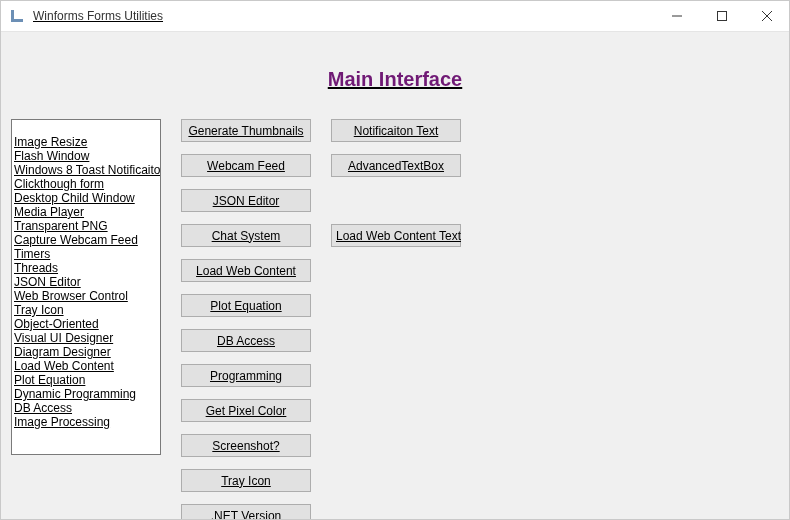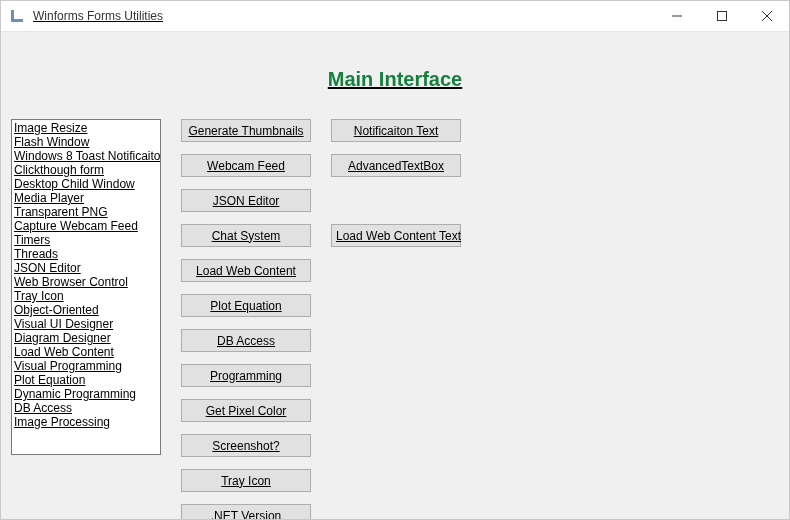--- a/index.html
+++ b/index.html
@@ -61,37 +61,37 @@
   .client {
     flex: 1 1 auto;
     background: #f0f0f0;
     position: relative;
     overflow: hidden;
   }
   .heading {
     text-align: center;
     font-weight: bold;
     font-size: 20px;
-    color: #15803d;
+    color: #701a75;
     padding-top: 36px;
   }
   .content-row {
     display: flex;
     align-items: flex-start;
     padding: 28px 10px 12px 10px;
     gap: 20px;
   }
   .listbox {
     width: 150px;
     height: 336px;
     background: #ffffff;
     border: 1px solid #7a7a7a;
     box-sizing: border-box;
     overflow: hidden;
-    padding: 1px 2px;
+    padding: 15px 2px;
     line-height: 14px;
     font-size: 12px;
     white-space: nowrap;
   }
   .listbox .item {
     padding: 0;
     cursor: default;
   }
 
   .btn-cols {
@@ -170,21 +170,20 @@
           <div class="item">Capture Webcam Feed</div>
           <div class="item">Timers</div>
           <div class="item">Threads</div>
           <div class="item">JSON Editor</div>
           <div class="item">Web Browser Control</div>
           <div class="item">Tray Icon</div>
           <div class="item">Object-Oriented</div>
           <div class="item">Visual UI Designer</div>
           <div class="item">Diagram Designer</div>
           <div class="item">Load Web Content</div>
-          <div class="item">Visual Programming</div>
           <div class="item">Plot Equation</div>
           <div class="item">Dynamic Programming</div>
           <div class="item">DB Access</div>
           <div class="item">Image Processing</div>
         </div>
 
       <div class="btn-cols">
         <div class="btn-col" id="btn-col-1">
             <button class="winbtn">Generate Thumbnails</button>
             <button class="winbtn">Webcam Feed</button>

